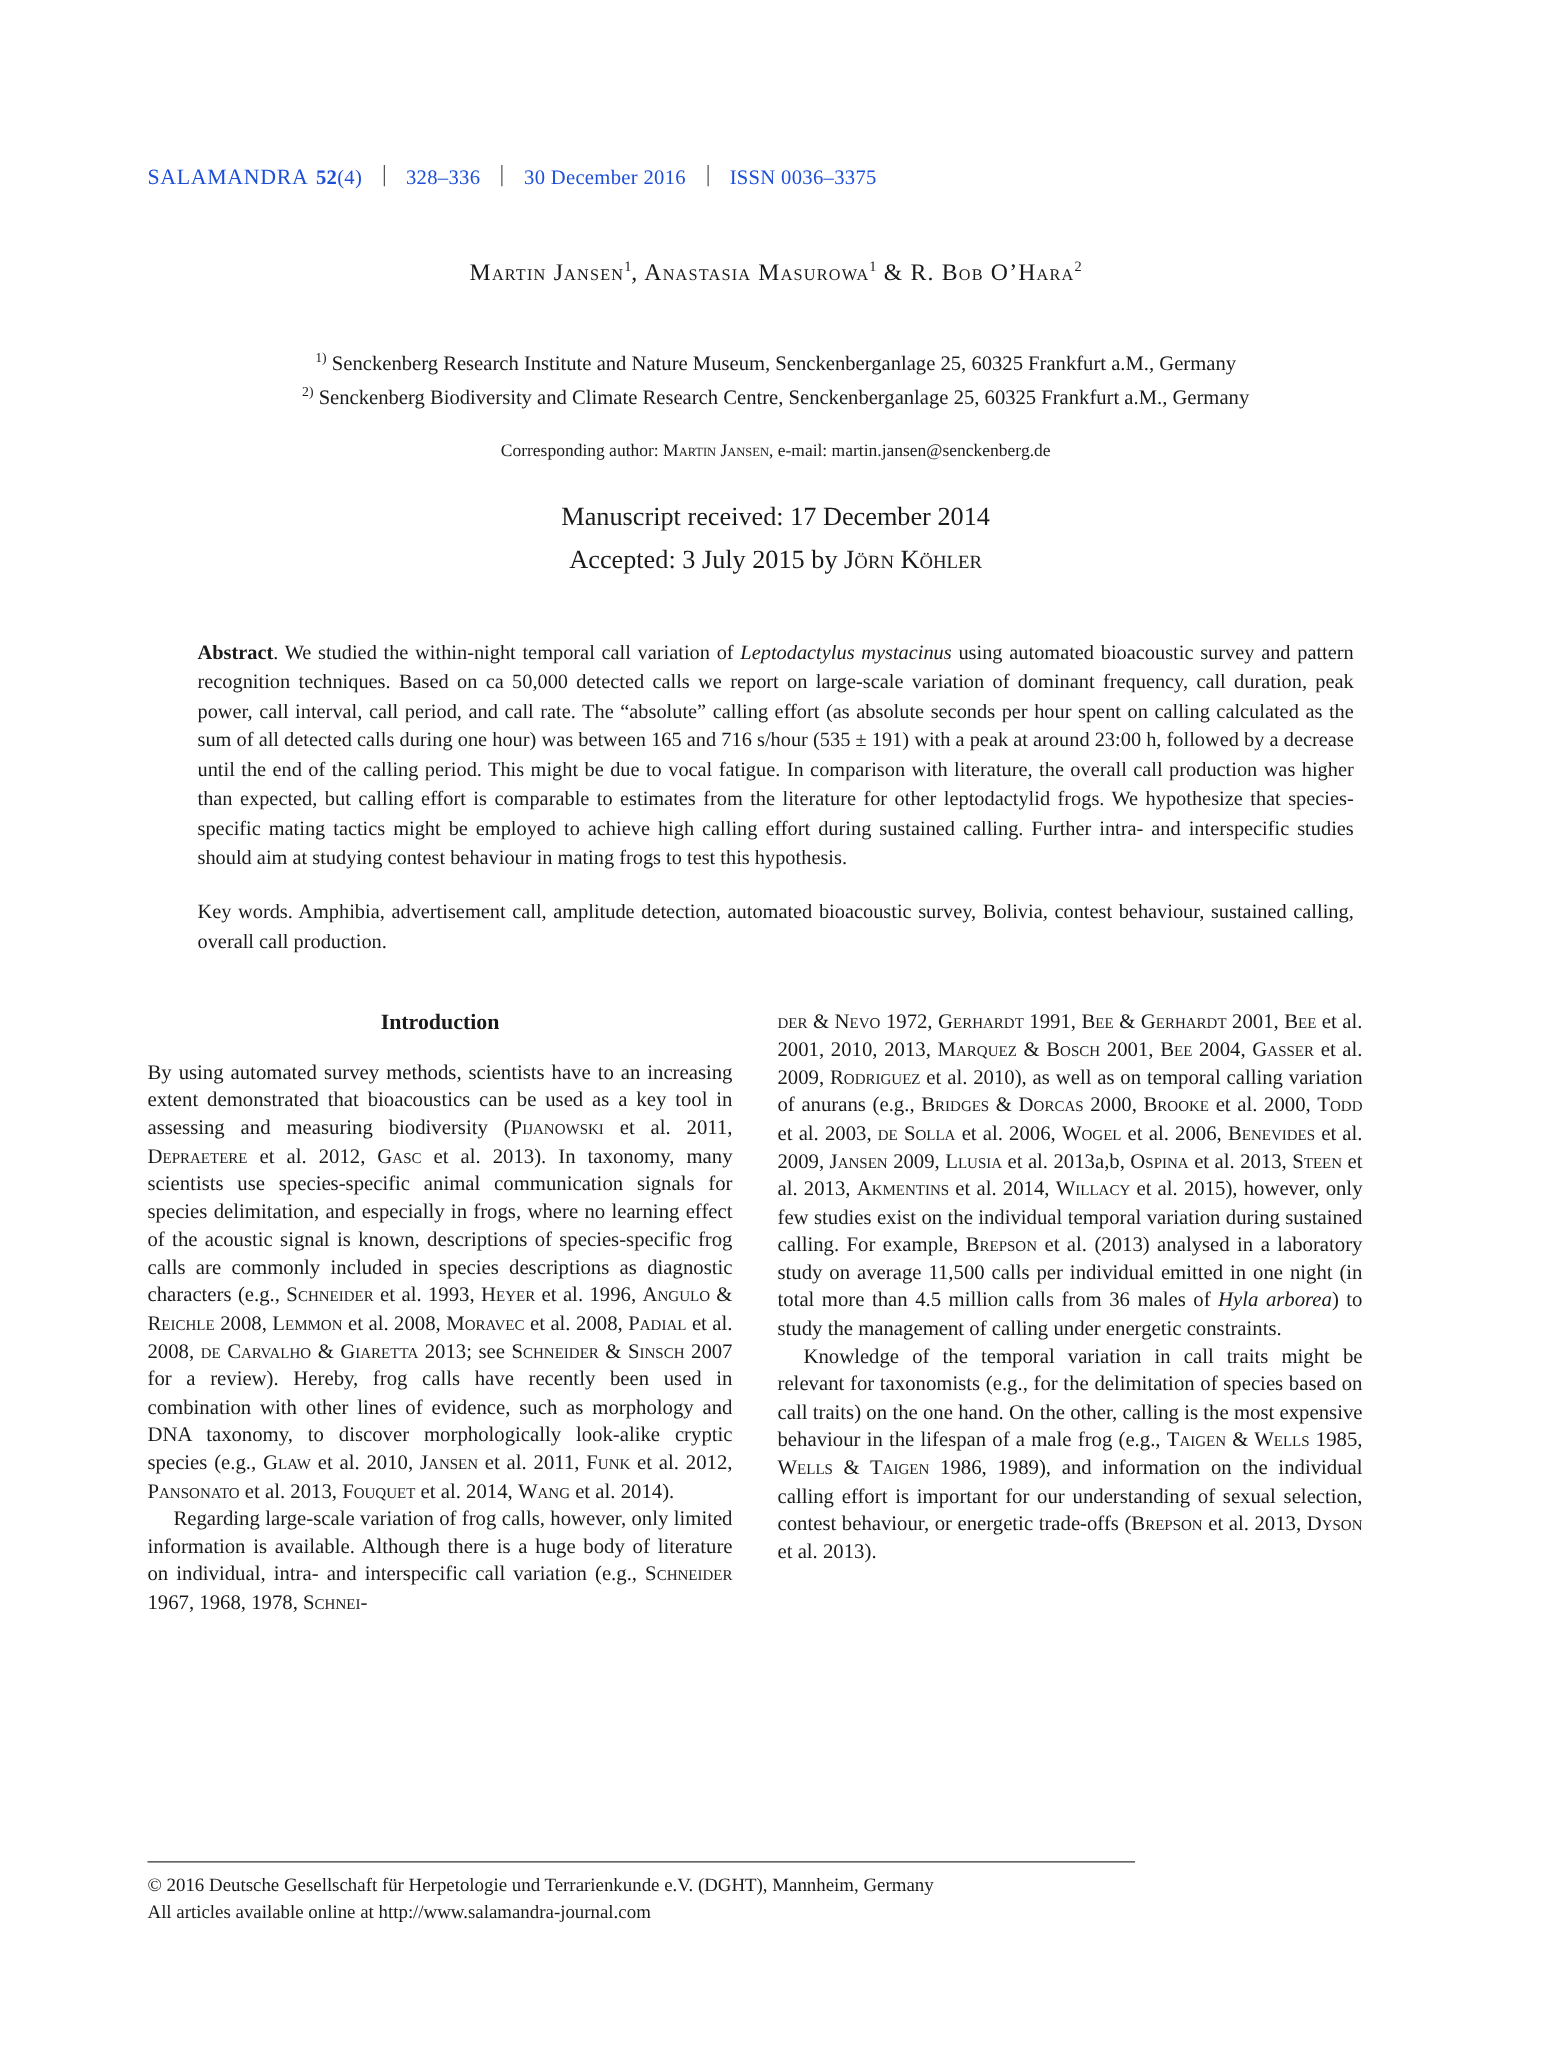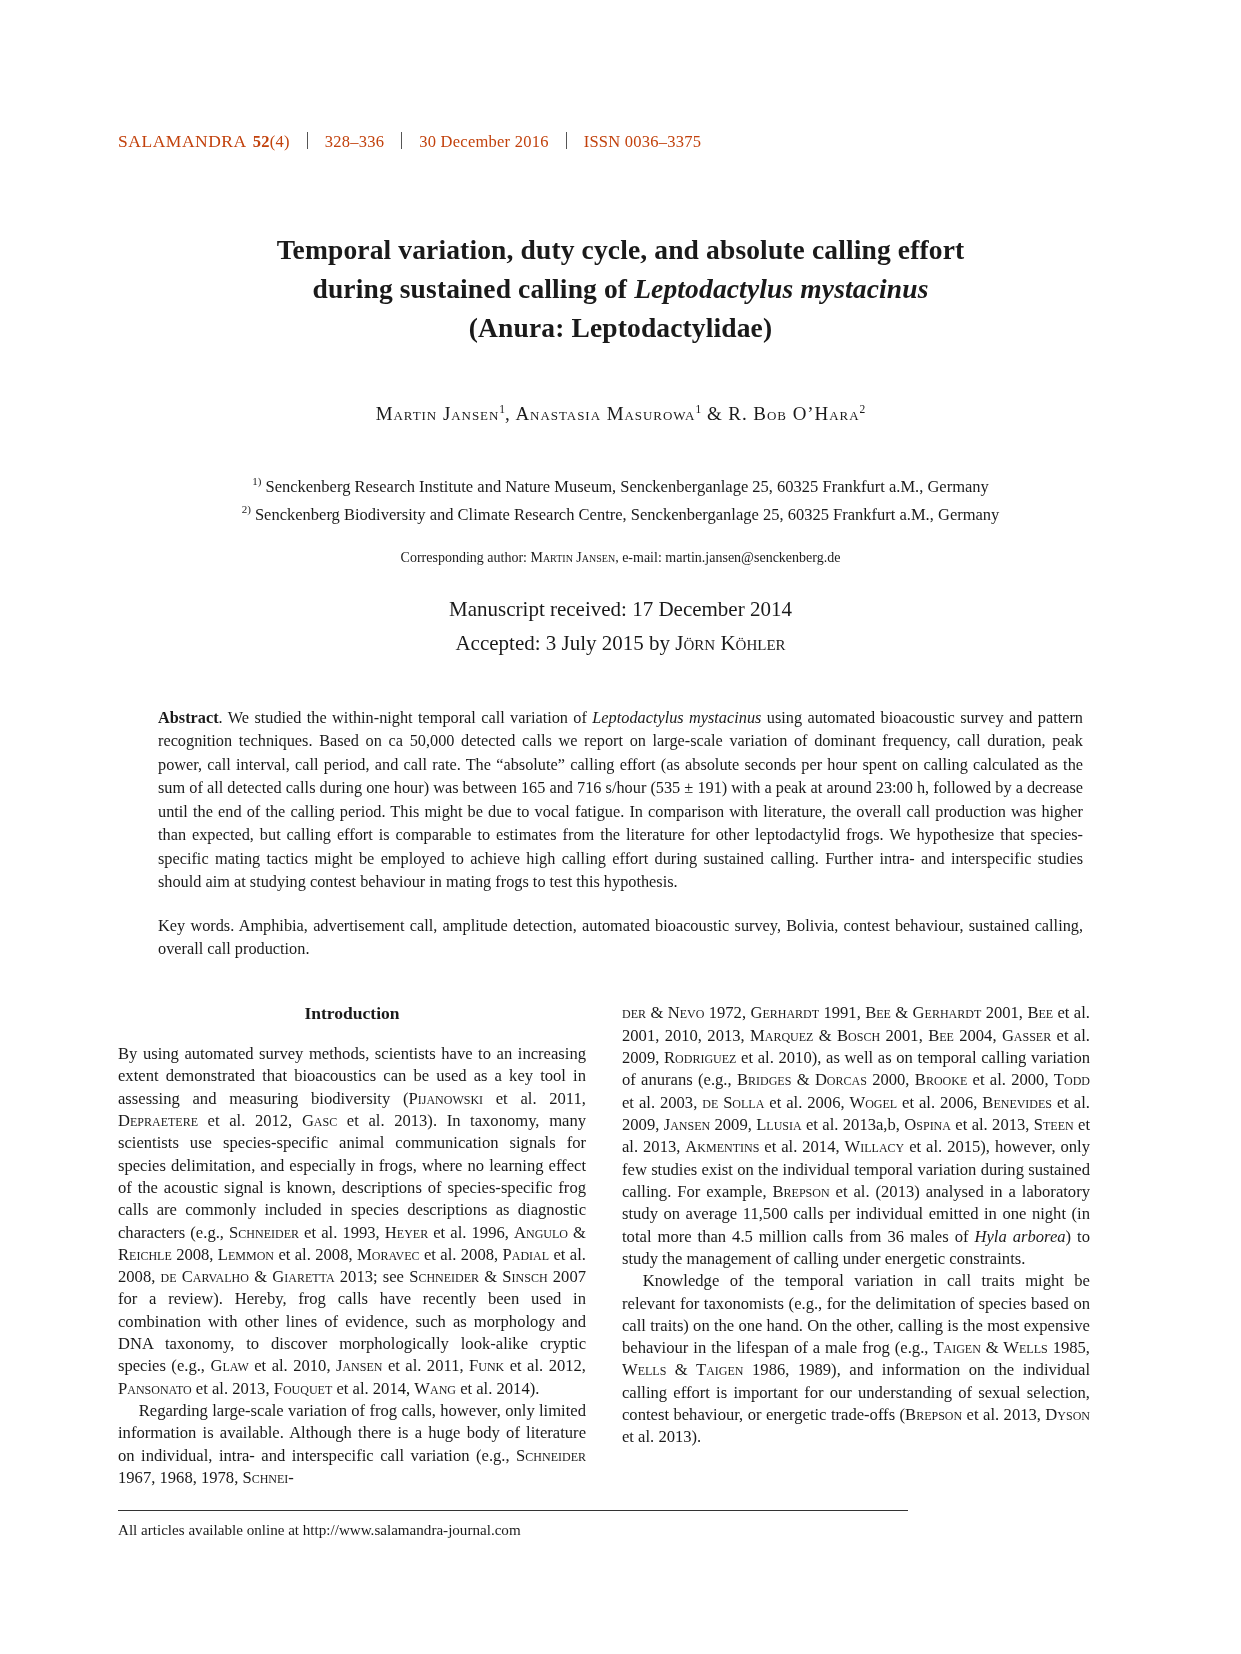--- a/index.html
+++ b/index.html
@@ -21,21 +21,21 @@
     width: 1241px;
     height: 1654px;
     box-sizing: border-box;
     padding: 96px 118px 0 118px;
   }
 
   
   .running-head {
     font-size: 16.5px;
     letter-spacing: 0.015em;
-    color: #c2410c;
+    color: #1d4ed8;
     display: flex;
     align-items: baseline;
     gap: 0;
     white-space: nowrap;
   }
   .running-head .sc {
     font-variant: small-caps;
     font-size: 17.5px;
     letter-spacing: 0.03em;
   }
@@ -173,25 +173,20 @@
       <span class="vol" style="margin-left:6px;margin-top:36px;">52</span>
       <span>(4)</span>
     <span class="rh-sep"></span>
     <span>328–336</span>
     <span class="rh-sep"></span>
     <span>30 December 2016</span>
     <span class="rh-sep"></span>
     <span>ISSN 0036–3375</span>
   </div>
 
-  <div class="title-block">
-    <div class="title-line">Temporal variation, duty cycle, and absolute calling effort</div>
-    <div class="title-line"><span>during sustained calling of </span><span class="ital">Leptodactylus mystacinus</span></div>
-    <div class="title-line">(Anura: Leptodactylidae)</div>
-  </div>
 
   <div class="authors">
     <span>Martin Jansen</span><sup>1</sup><span>, </span><span>Anastasia Masurowa</span><sup>1</sup><span> &amp; </span><span>R. Bob O’Hara</span><sup>2</sup>
   </div>
 
   <div class="affils">
     <div><sup>1)</sup><span> Senckenberg Research Institute and Nature Museum, Senckenberganlage 25, 60325 Frankfurt a.M., Germany</span></div>
     <div><sup>2)</sup><span> Senckenberg Biodiversity and Climate Research Centre, Senckenberganlage 25, 60325 Frankfurt a.M., Germany</span></div>
   </div>
 
@@ -222,16 +217,17 @@
 
     <div class="col">
       <p><span class="sc">der &amp; Nevo</span><span> 1972, </span><span class="sc">Gerhardt</span><span> 1991, </span><span class="sc">Bee &amp; Gerhardt</span><span> 2001, </span><span class="sc">Bee</span><span> et al. 2001, 2010, 2013, </span><span class="sc">Marquez &amp; Bosch</span><span> 2001, </span><span class="sc">Bee</span><span> 2004, </span><span class="sc">Gasser</span><span> et al. 2009, </span><span class="sc">Rodriguez</span><span> et al. 2010), as well as on temporal calling variation of anurans (e.g., </span><span class="sc">Bridges &amp; Dorcas</span><span> 2000, </span><span class="sc">Brooke</span><span> et al. 2000, </span><span class="sc">Todd</span><span> et al. 2003, </span><span class="sc">de Solla</span><span> et al. 2006, </span><span class="sc">Wogel</span><span> et al. 2006, </span><span class="sc">Benevides</span><span> et al. 2009, </span><span class="sc">Jansen</span><span> 2009, </span><span class="sc">Llusia</span><span> et al. 2013a,b, </span><span class="sc">Ospina</span><span> et al. 2013, </span><span class="sc">Steen</span><span> et al. 2013, </span><span class="sc">Akmentins</span><span> et al. 2014, </span><span class="sc">Willacy</span><span> et al. 2015), however, only few studies exist on the individual temporal variation during sustained calling. For example, </span><span class="sc">Brepson</span><span> et al. (2013) analysed in a laboratory study on average 11,500 calls per individual emitted in one night (in total more than 4.5 million calls from 36 males of </span><span class="ital">Hyla arborea</span><span>) to study the management of calling under energetic constraints.</span></p>
       <p class="indent"><span>Knowledge of the temporal variation in call traits might be relevant for taxonomists (e.g., for the delimitation of species based on call traits) on the one hand. On the other, calling is the most expensive behaviour in the lifespan of a male frog (e.g., </span><span class="sc">Taigen &amp; Wells</span><span> 1985, </span><span class="sc">Wells &amp; Taigen</span><span> 1986, 1989), and information on the individual calling effort is important for our understanding of sexual selection, contest behaviour, or energetic trade-offs (</span><span class="sc">Brepson</span><span> et al. 2013, </span><span class="sc">Dyson</span><span> et al. 2013).</span></p>
     </div>
 
   </div>
 
   <div class="footer">
     <hr class="footer-rule">
+    <div class="footer-text">© 2016 Deutsche Gesellschaft für Herpetologie und Terrarienkunde e.V. (DGHT), Mannheim, Germany</div>
     <div class="footer-text">All articles available online at http://www.salamandra-journal.com</div>
   </div>
 
 </div>
 
 </body></html>

